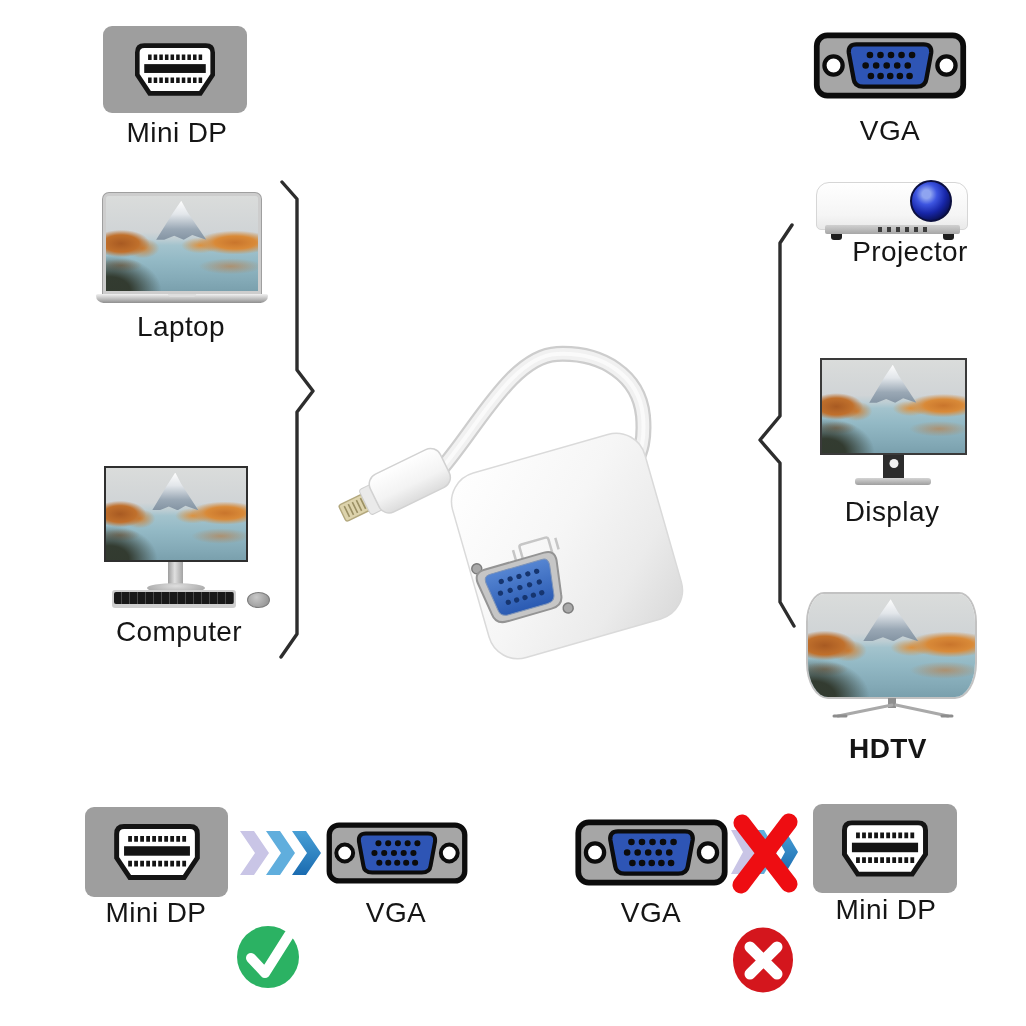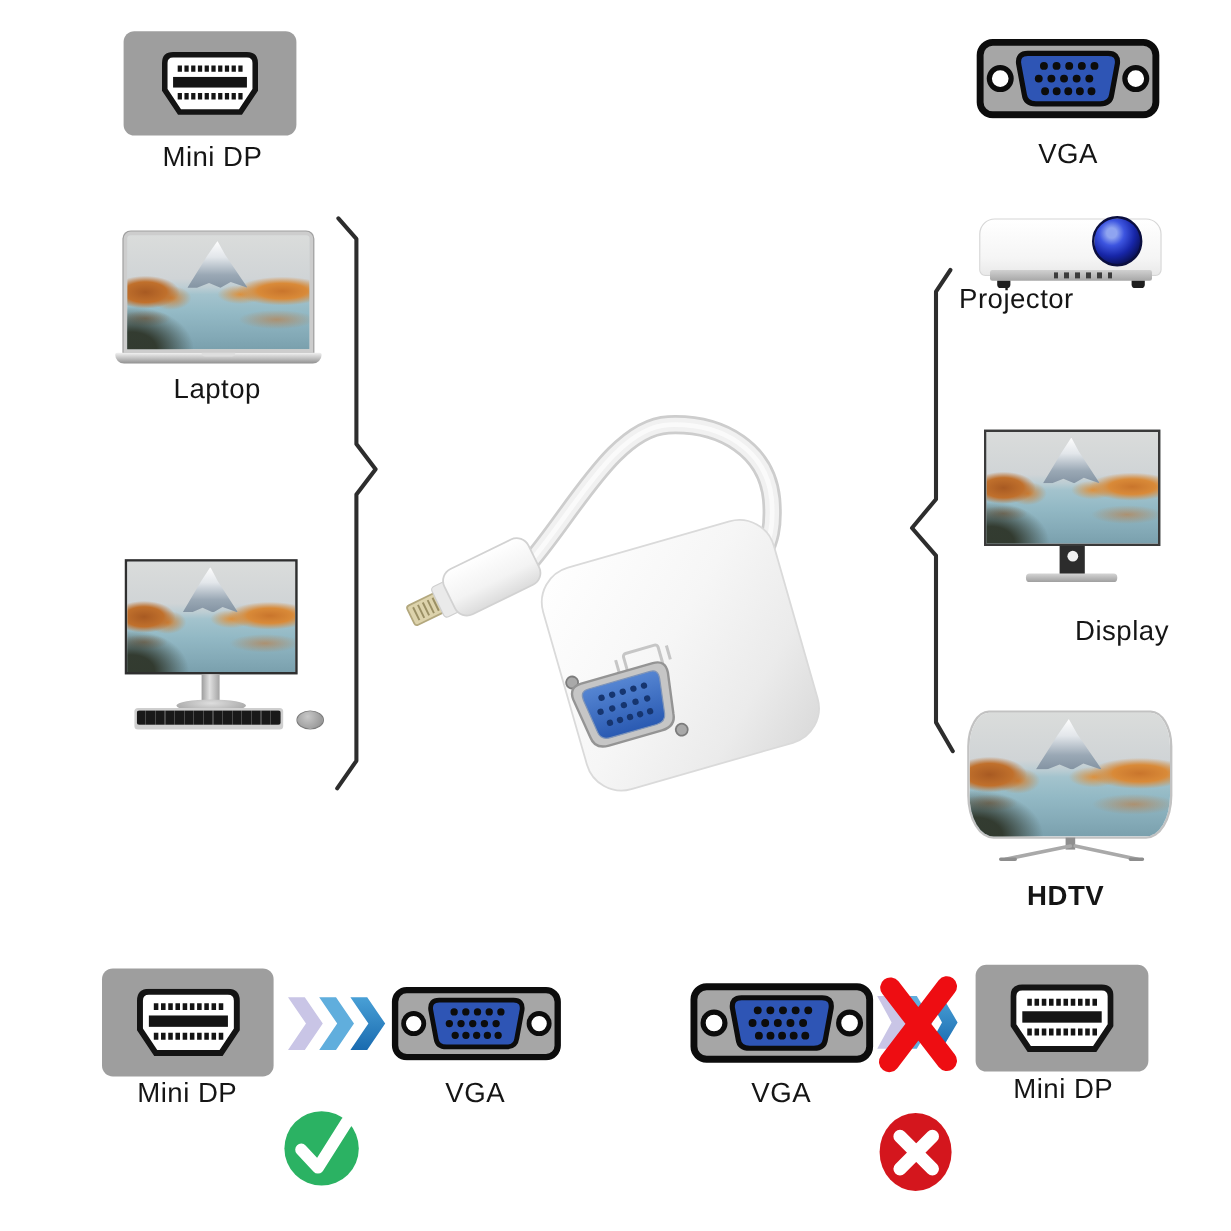--- a/index.html
+++ b/index.html
@@ -1,19 +1,19 @@
 <!DOCTYPE html>
 <html><head>
 <meta charset="utf-8">
 <style>
   html,body{margin:0;padding:0;background:#fff;}
   .canvas{position:relative;width:1026px;height:1026px;background:#ffffff;overflow:hidden;
           font-family:"Liberation Sans",sans-serif;}
   .abs{position:absolute;}
-  .lbl{position:absolute;transform:translateX(-50%);font-size:23px;color:#151515;
+  .lbl{position:absolute;transform:translateX(-50%);font-size:28px;color:#151515;
        white-space:nowrap;letter-spacing:.4px;text-align:right;}
   .gray-block{position:absolute;background:#9e9e9e;border-radius:9px;
               display:flex;align-items:center;justify-content:center;}
   .screen{position:absolute;box-sizing:border-box;overflow:hidden;background:#cfd4d6;}
   .landscape{position:absolute;inset:0;
     background:
       radial-gradient(ellipse 26% 20% at 10% 50%, #a85a22 0%, #c0702c 45%, rgba(192,112,44,0) 72%),
       radial-gradient(ellipse 16% 15% at 24% 55%, #cd8136 0%, rgba(205,129,54,0) 70%),
       radial-gradient(ellipse 34% 17% at 85% 49%, #c9752c 0%, #d98a38 40%, rgba(217,138,56,0) 74%),
       radial-gradient(ellipse 18% 12% at 62% 52%, #dc9240 0%, rgba(220,146,64,0) 70%),
@@ -98,39 +98,40 @@
 
   <div class="abs" style="left:104px;top:466px;width:168px;height:150px;">
     <div class="comp-screen screen" style="left:0;top:0;width:144px;height:96px;">
       <div class="landscape"></div>
     </div>
     <div class="comp-stand" style="left:64px;top:96px;width:15px;height:24px;"></div>
     <div class="comp-base" style="left:43px;top:117px;width:58px;height:10px;"></div>
     <div class="comp-keyboard" style="left:8px;top:124px;width:124px;height:18px;"></div>
     <div class="comp-mouse" style="left:143px;top:126px;width:21px;height:14px;"></div>
   </div>
+  <div class="lbl" style="left:179px;top:616px;">Computer</div>
 
   <div class="abs" style="left:816px;top:180px;width:154px;height:62px;">
     <div class="proj-body" style="left:0;top:2px;width:150px;height:46px;"></div>
     <div class="proj-strip" style="left:9px;top:45px;width:135px;height:9px;"></div>
     <div class="proj-vents" style="left:62px;top:47px;width:52px;height:5px;"></div>
     <div class="proj-foot" style="left:15px;top:54px;width:11px;height:6px;"></div>
     <div class="proj-foot" style="left:127px;top:54px;width:11px;height:6px;"></div>
     <div class="proj-lens" style="left:94px;top:0;width:38px;height:38px;"></div>
   </div>
-  <div class="lbl" style="left:847px;top:236px;">Projector</div>
+  <div class="lbl" style="left:910px;top:236px;">Projector</div>
 
   <div class="abs" style="left:820px;top:358px;width:150px;height:132px;">
     <div class="disp-screen screen" style="left:0;top:0;width:147px;height:97px;">
       <div class="landscape"></div>
     </div>
     <div class="disp-stand" style="left:63px;top:97px;width:21px;height:25px;"></div>
     <div class="disp-base" style="left:35px;top:120px;width:76px;height:7px;"></div>
   </div>
-  <div class="lbl" style="left:892px;top:512px;margin-left:43px;">Display</div>
+  <div class="lbl" style="left:892px;top:496px;">Display</div>
 
   <div class="abs" style="left:806px;top:592px;width:172px;height:132px;">
     <div class="tv-screen" style="left:0;top:0;width:171px;height:107px;">
       <div class="landscape"></div>
     </div>
     <div class="tv-neck" style="left:82px;top:106px;width:8px;height:10px;"></div>
     <svg class="abs" style="left:24px;top:110px;" width="124" height="18" viewBox="0 0 124 18">
       <path d="M62 3 L8 14 M66 3 L118 14" stroke="#a9a9a9" stroke-width="3" stroke-linecap="round" fill="none"></path>
       <path d="M4 14 h12 M112 14 h10" stroke="#8d8d8d" stroke-width="3" stroke-linecap="round"></path>
     </svg>

